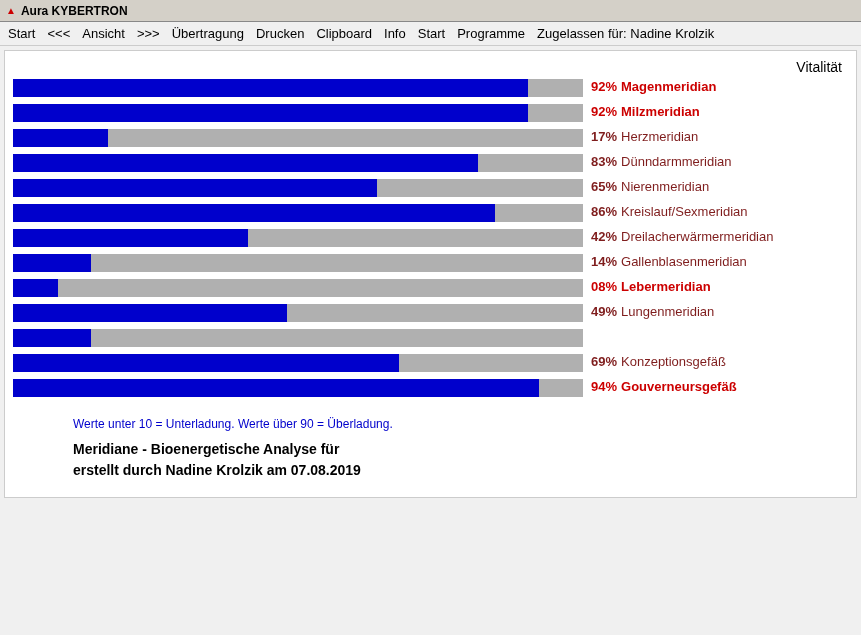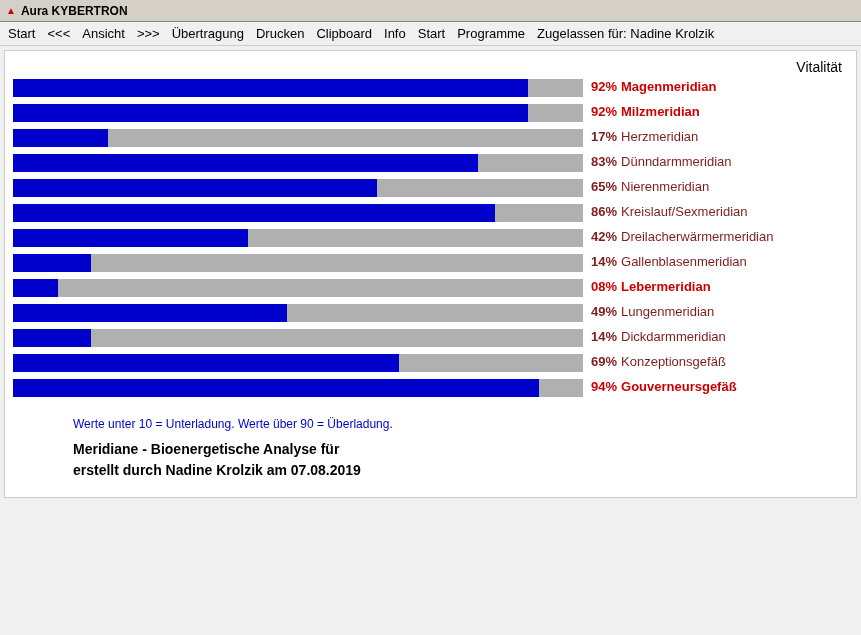--- a/index.html
+++ b/index.html
@@ -198,21 +198,20 @@
           <div class="bar-blue" style="width: 274px;"></div>
           <div class="bar-gray" style="width: 286px;"></div>
         </div>
         <div class="bar-label"><span class="pct normal-text">49%</span><span class="normal-text">Lungenmeridian</span></div>
       </div>
       <div class="bar-row">
         <div class="bar-container">
           <div class="bar-blue" style="width: 78px;"></div>
           <div class="bar-gray" style="width: 482px;"></div>
         </div>
-        <div class="bar-label"><span class="pct normal-text">14%</span><span class="normal-text">Dickdarmmeridian</span></div>
       </div>
       <div class="bar-row">
         <div class="bar-container">
           <div class="bar-blue" style="width: 386px;"></div>
           <div class="bar-gray" style="width: 174px;"></div>
         </div>
         <div class="bar-label"><span class="pct normal-text">69%</span><span class="normal-text">Konzeptionsgefäß</span></div>
       </div>
       <div class="bar-row">
         <div class="bar-container">

